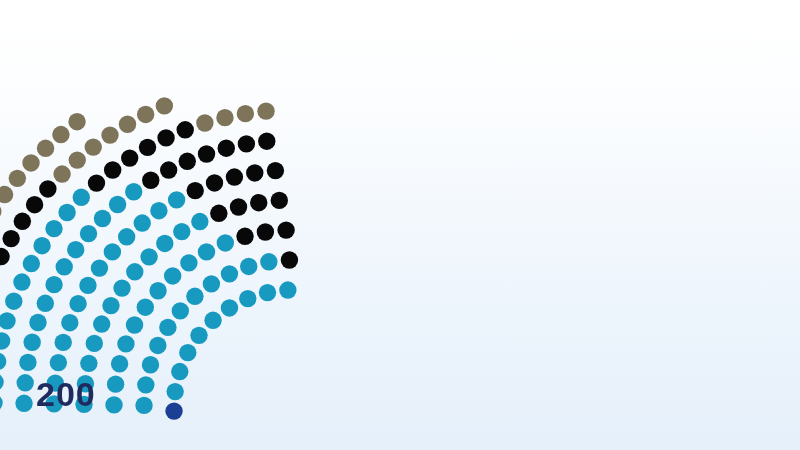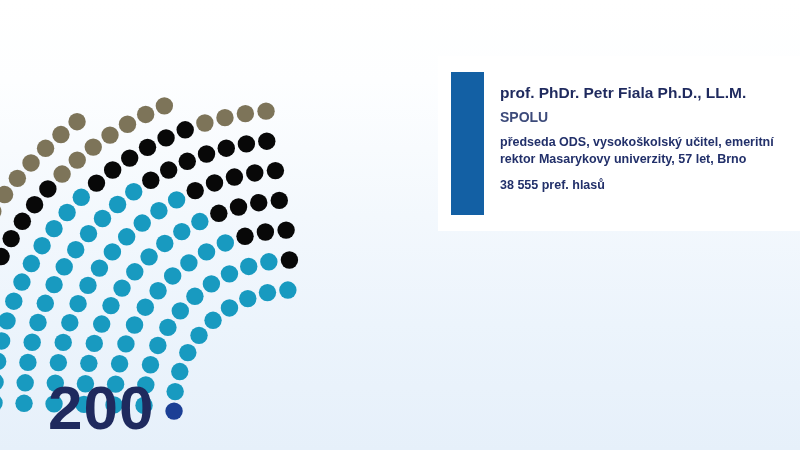--- a/index.html
+++ b/index.html
@@ -33,27 +33,26 @@
     display: block;
     width: 460px;
     height: 450px;
   }
 
   
   #total-label {
     position: absolute;
     left: 36px;
     top: 377px;
-    font-size: 62px;
+    font-size: 34px;
     font-weight: bold;
     color: #1f2a5e;
     letter-spacing: 1px;
     line-height: 1;
     user-select: none;
-    margin-left: 12px;
   }
 
   
   #tooltip {
     position: absolute;
     left: 438px;
     top: 56px;
     width: 362px;
     height: 175px;
     background: #ffffff;
@@ -240,23 +239,14 @@
         <circle cx="17.35" cy="178.36" r="8.7" fill="#7d7459"></circle>
         <circle cx="31.03" cy="162.93" r="8.7" fill="#7d7459"></circle>
         <circle cx="45.57" cy="148.32" r="8.7" fill="#7d7459"></circle>
         <circle cx="60.93" cy="134.56" r="8.7" fill="#7d7459"></circle>
         <circle cx="77.05" cy="121.71" r="8.7" fill="#7d7459"></circle>
       </svg>
   </div>
 
   <div id="total-label">200</div>
 
-  <div id="tooltip">
-    <div id="tooltip-accent"></div>
-    <div id="tooltip-body">
-      <div class="tt-name">prof. PhDr. Petr Fiala Ph.D., LL.M.</div>
-      <div class="tt-party">SPOLU</div>
-      <div class="tt-desc">předseda ODS, vysokoškolský učitel, emeritní rektor Masarykovy univerzity, 57 let, Brno</div>
-      <div class="tt-votes">38 555 pref. hlasů</div>
-    </div>
-  </div>
 
 </div>
 
 </body></html>

